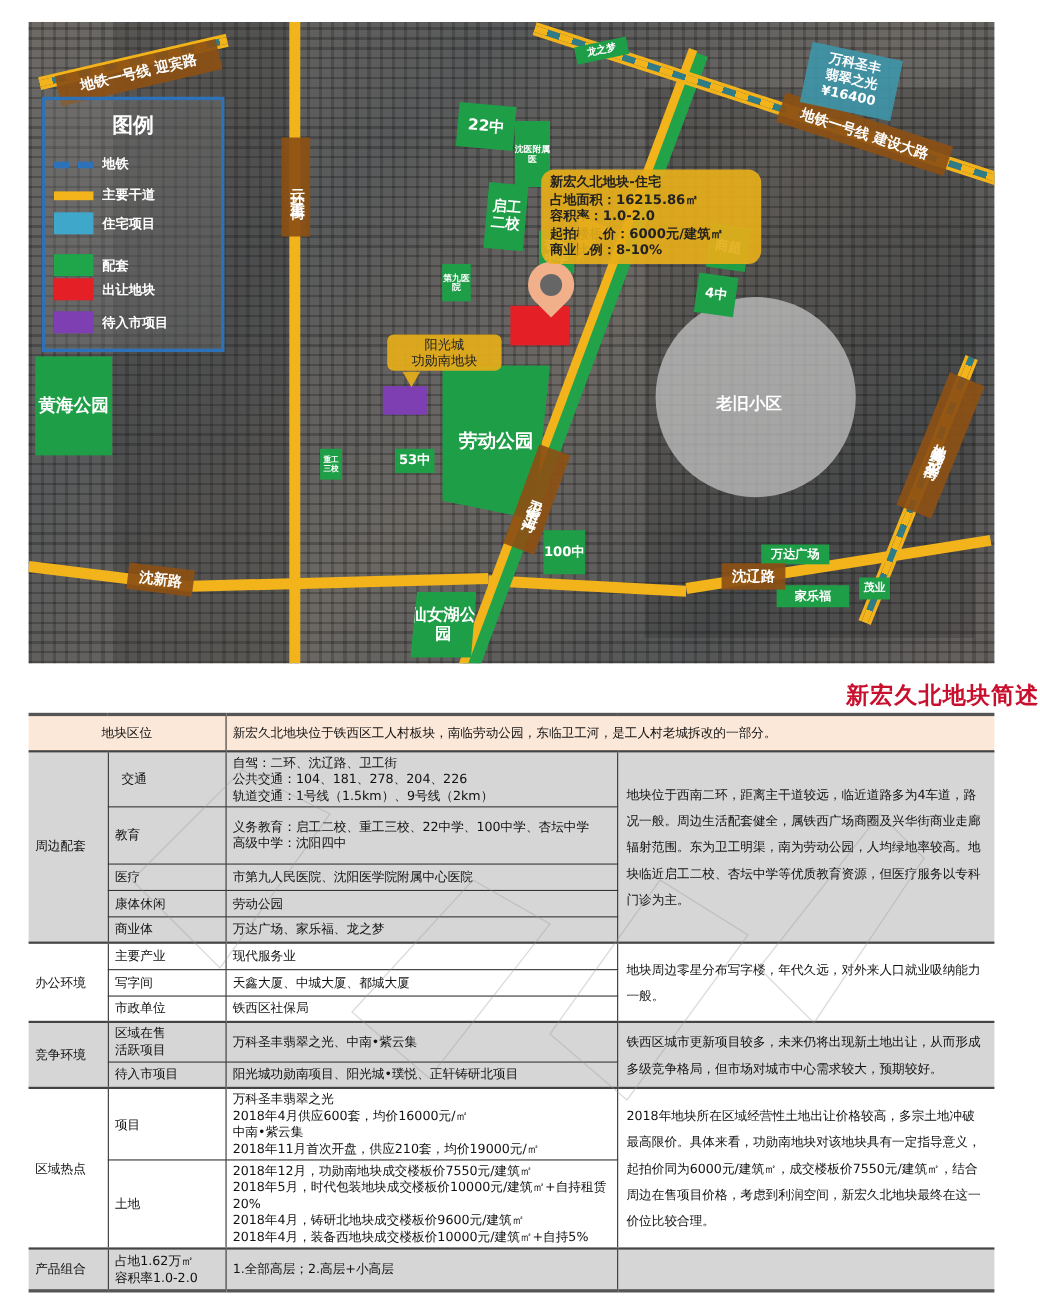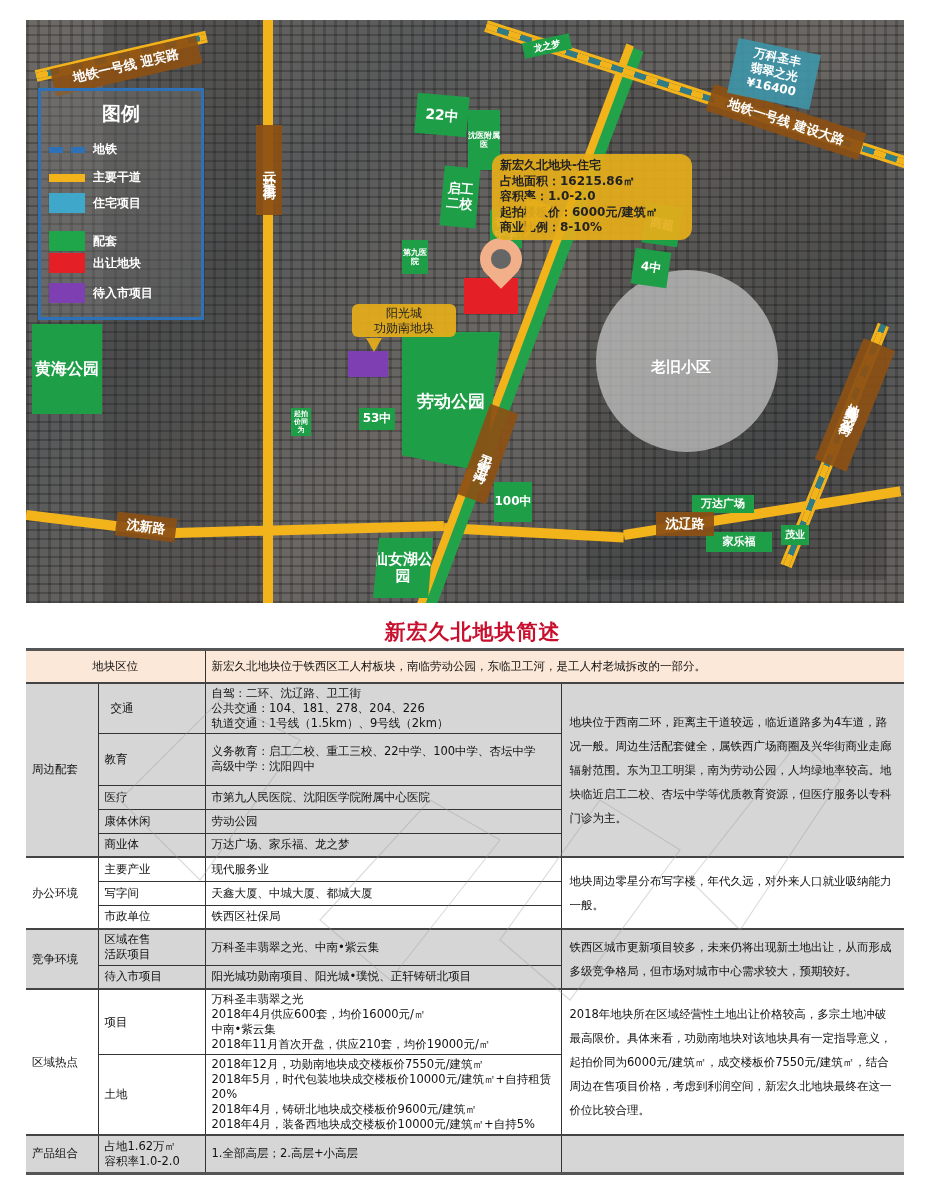--- a/index.html
+++ b/index.html
@@ -34,21 +34,21 @@
   .legend .sw { width: 36px; height: 20px; margin-right: 8px; }
   .legend .lbl { color: #fff; font-size: 12px; font-weight: bold; }
   .callout { position: absolute; background: rgba(230,174,26,0.92); border-radius: 12px; color: #222; }
   .grey-circle { position: absolute; border-radius: 50%; background: rgba(200,200,200,0.72); }
   .pin { position: absolute; width: 42px; height: 42px; border-radius: 50% 50% 50% 0;
     transform: rotate(-45deg); background: #f1b08a; }
   .pin::after { content: ""; position: absolute; left: 11px; top: 11px; width: 20px; height: 20px; border-radius: 50%;
     background: #666; }
 
   
-  .doc-title { position: absolute; left: 0; right: 0; top: 618px; text-align: center; color: #c8102e;
+  .doc-title { position: absolute; left: 0; right: 0; top: 618px; text-align: right; color: #c8102e;
     font-weight: bold; font-size: 21px; letter-spacing: 1px; }
 
   
   .tbl { position: absolute; left: 26px; top: 648px; width: 878px; border-collapse: collapse; font-size: 11.5px; }
   .tbl td { border: 1px solid #333; padding: 2px 6px; vertical-align: middle; line-height: 15px; }
   .tbl td.c1 { width: 72px; text-align: left; border-left: none; }
   .tbl td.c2 { width: 107px; }
   .tbl td.c3 { width: 356px; margin-left: 23px; }
   .tbl td.c4 { width: 343px; border-right: none; line-height: 24px; padding: 2px 8px; }
   .tbl tr.r-loc td { background: #fce8d8; border-top: 3px solid #555; height: 33px; }
@@ -87,21 +87,21 @@
 
   <div class="gpoi" style="left:497px;top:18px;width:48px;height:16px;font-size:9px;transform:rotate(-12deg);">龙之梦</div>
   <div class="gpoi" style="left:390px;top:75px;width:52px;height:40px;font-size:14px;transform:rotate(5deg);">22中</div>
   <div class="gpoi" style="left:442px;top:90px;width:32px;height:60px;font-size:8px;">沈医附属医</div>
   <div class="gpoi" style="left:416px;top:147px;width:36px;height:60px;font-size:13px;transform:rotate(5deg);">启工二校</div>
   <div class="gpoi" style="left:464px;top:190px;width:32px;height:38px;font-size:11px;">杏坛中学</div>
   <div class="gpoi" style="left:376px;top:220px;width:26px;height:34px;font-size:8px;">第九医院</div>
   <div class="gpoi" style="left:618px;top:185px;width:36px;height:40px;font-size:12px;transform:rotate(8deg);">商超</div>
   <div class="gpoi" style="left:607px;top:230px;width:36px;height:36px;font-size:12px;transform:rotate(8deg);">4中</div>
   <div class="gpoi" style="left:6px;top:304px;width:70px;height:90px;font-size:16px;">黄海公园</div>
-  <div class="gpoi" style="left:265px;top:388px;width:20px;height:28px;font-size:7px;">起拍价同为</div>
+  <div class="gpoi" style="left:265px;top:388px;width:20px;height:28px;font-size:7px;">重工三校</div>
   <div class="gpoi" style="left:333px;top:388px;width:36px;height:22px;font-size:12px;">53中</div>
   <div class="gpoi" style="left:376px;top:312px;width:98px;height:140px;font-size:17px;clip-path:polygon(0 0,100% 0,85% 100%,0 88%);">劳动公园</div>
   <div class="gpoi" style="left:468px;top:462px;width:38px;height:40px;font-size:12px;">100中</div>
   <div class="gpoi" style="left:347px;top:518px;width:60px;height:60px;font-size:15px;clip-path:polygon(10% 0,100% 0,92% 100%,0 100%);">仙女湖公园</div>
   <div class="gpoi" style="left:666px;top:475px;width:62px;height:18px;font-size:11px;">万达广场</div>
   <div class="gpoi" style="left:680px;top:512px;width:66px;height:20px;font-size:11px;">家乐福</div>
   <div class="gpoi" style="left:755px;top:505px;width:28px;height:20px;font-size:10px;">茂业</div>
 
   <div style="position:absolute;left:438px;top:258px;width:54px;height:36px;background:#e41f26;"></div>
   <div style="position:absolute;left:322px;top:331px;width:40px;height:26px;background:#7e3fb3;"></div>

